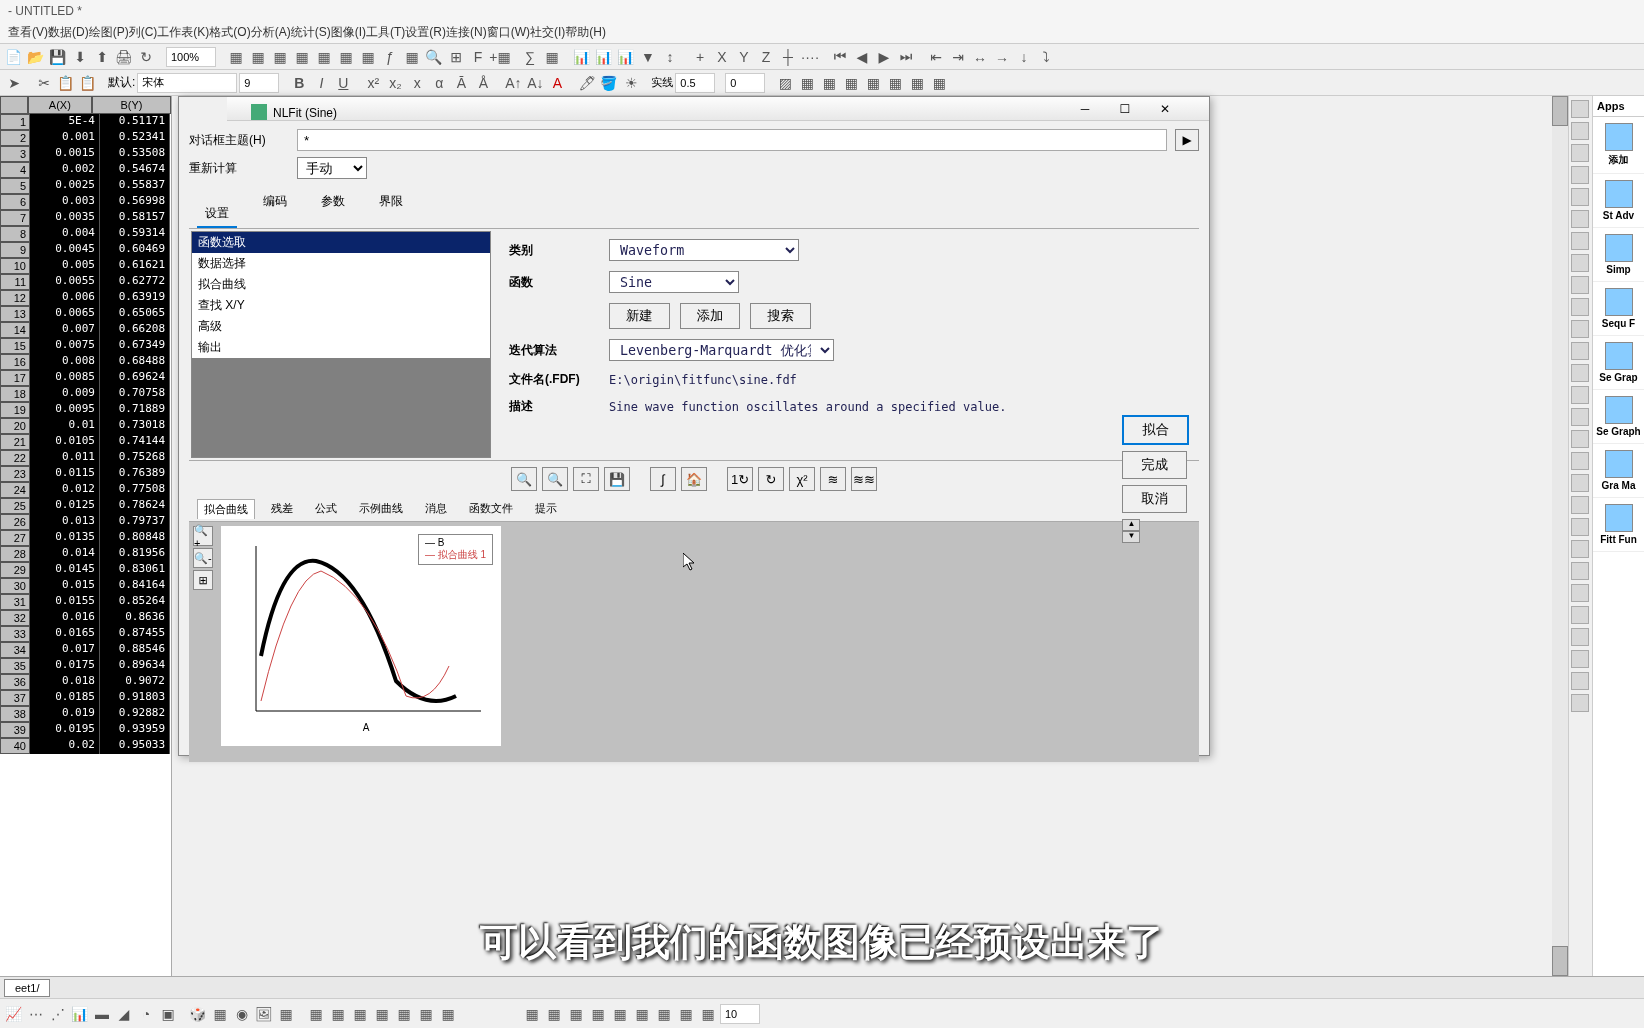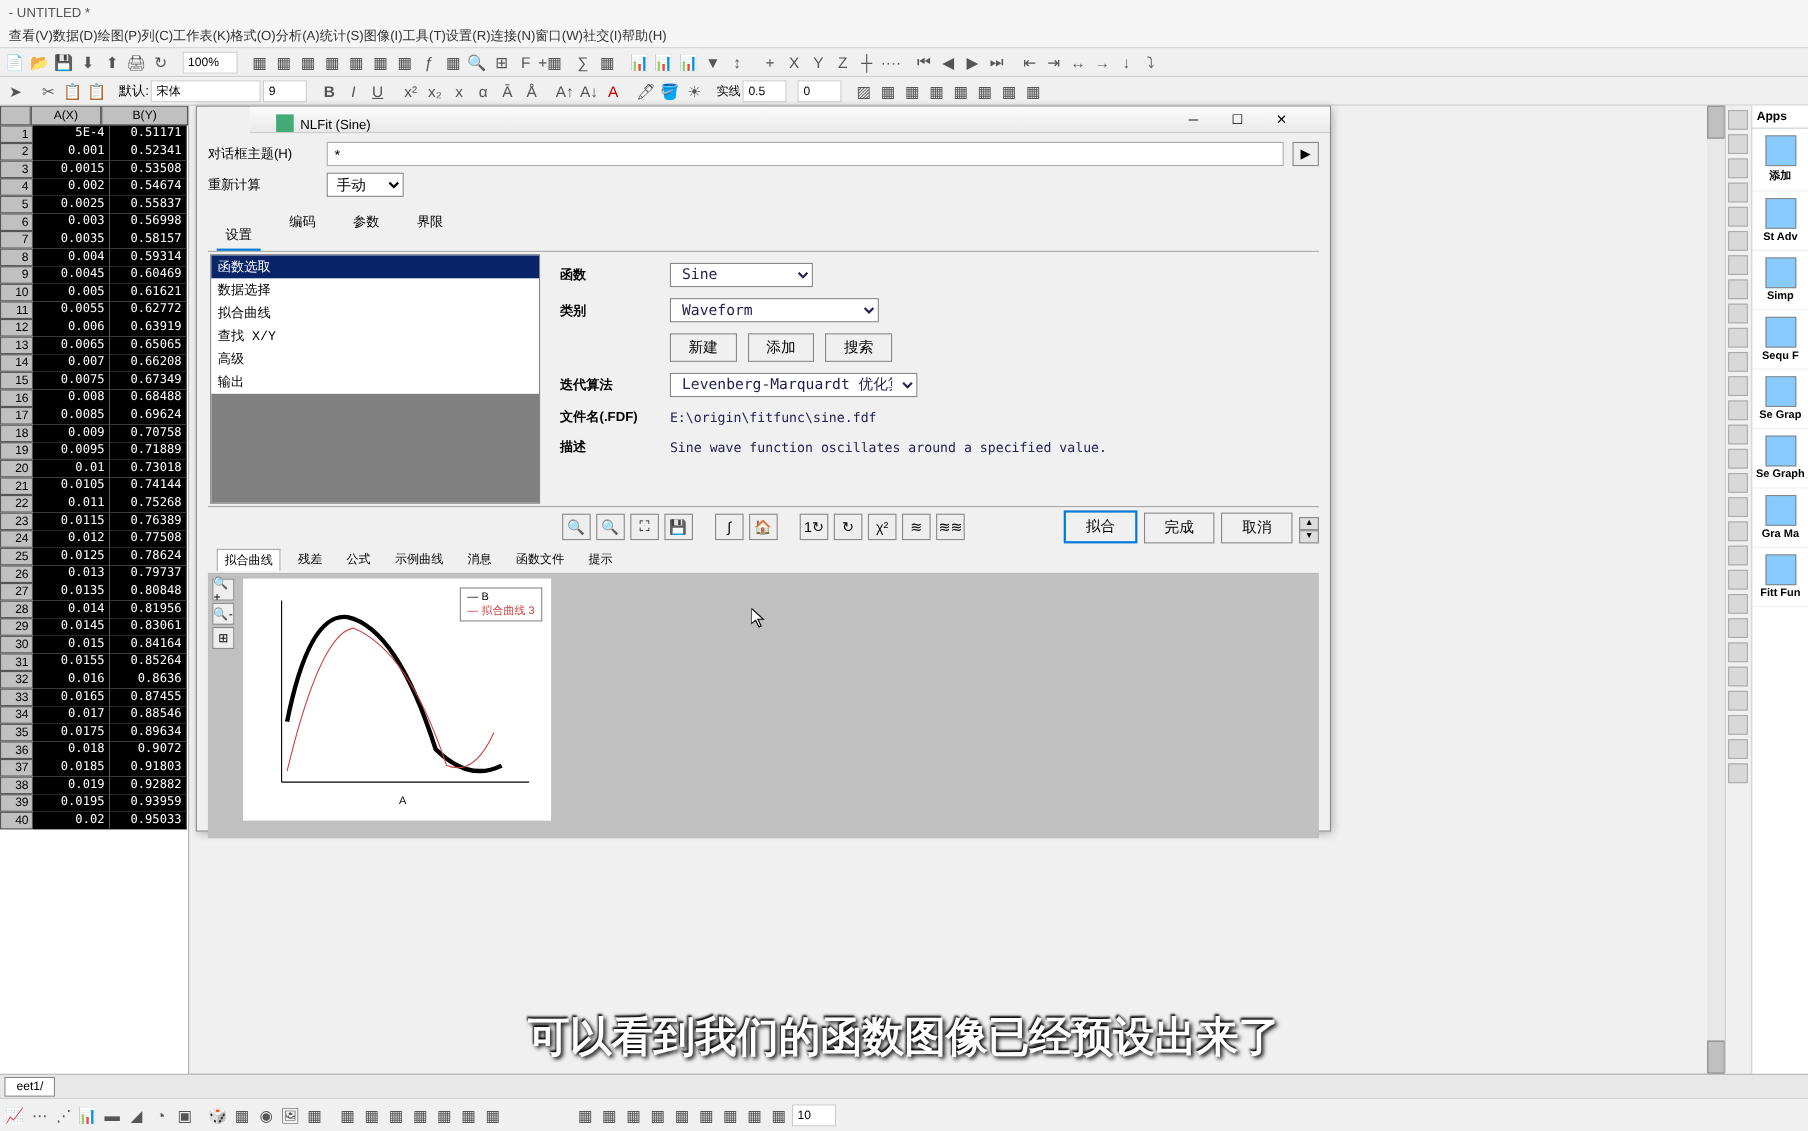--- a/index.html
+++ b/index.html
@@ -44,36 +44,36 @@
 .dlg-theme-input { flex: 1; height: 22px; border: 1px solid #aaa; padding: 0 6px; }
 .play-btn { width: 24px; height: 22px; border: 1px solid #888; background: #eee; display: flex; align-items: center; justify-content: center; cursor: pointer; }
 .dlg-select { height: 22px; border: 1px solid #888; padding: 0 4px; background: #fff; }
 
 .tab-bar { display: flex; gap: 18px; padding: 4px 8px 0; border-bottom: 1px solid #aaa; }
 .tab { padding: 4px 8px; cursor: pointer; }
 .tab.active { border-bottom: 2px solid #0078d7; margin-top: 12px; }
 
 .panel-area { display: flex; height: 232px; border-bottom: 1px solid #aaa; }
 .left-list { width: 300px; background: #fff; border: 1px solid #888; margin: 2px; overflow: hidden; }
-.list-item { padding: 2px 6px; cursor: pointer; font-family: Liberation Mono, monospace; }
+.list-item { padding: 2px 6px; cursor: pointer; }
 .list-item.selected { background: #0a246a; color: #fff; }
 .list-rest { background: #808080; height: 120px; }
 
 .right-form { flex: 1; padding: 10px 16px; }
 .form-row { display: flex; align-items: center; margin-bottom: 10px; gap: 10px; }
 .form-label { width: 90px; font-weight: bold; }
 .form-select { width: 190px; height: 22px; border: 1px solid #888; background: #fff; padding: 0 6px; font-family: monospace; color: #225; }
 .form-select-sm { width: 130px; }
 .form-select-lg { width: 225px; }
 .form-btn { padding: 3px 16px; border: 1px solid #888; background: #f0f0f0; cursor: pointer; }
 .form-text { color: #225; font-family: monospace; }
 
 .action-row { display: flex; align-items: center; justify-content: center; gap: 5px; padding: 6px 10px; position: relative; }
 .action-icon { width: 26px; height: 24px; border: 1px solid #888; background: #eee; display: inline-flex; align-items: center; justify-content: center; cursor: pointer; font-size: 13px; }
-.action-right { position: absolute; right: 0; display: flex; gap: 6px; align-items: flex-end; }
+.action-right { position: absolute; right: 10px; display: flex; gap: 6px; align-items: flex-start; flex-direction: column; }
 .action-btn { padding: 4px 18px; border: 1px solid #888; background: #f0f0f0; cursor: pointer; }
 .action-btn.primary { border: 2px solid #0078d7; }
 .spinner { display: flex; flex-direction: column; }
 .spin-btn { width: 18px; height: 12px; border: 1px solid #888; background: #ddd; font-size: 8px; line-height: 8px; text-align: center; cursor: pointer; }
 
 .preview-tabs { display: flex; gap: 10px; padding: 2px 8px; border-bottom: 1px solid #aaa; }
 .preview-tab { padding: 2px 6px; cursor: pointer; font-size: 11px; }
 .preview-tab.active { background: #fff; border: 1px solid #aaa; border-bottom: none; }
 
 .preview-area { height: 240px; background: #c0c0c0; padding: 4px; display: flex; }
@@ -480,26 +480,26 @@
           <div class="list-item selected">函数选取</div>
           <div class="list-item">数据选择</div>
           <div class="list-item">拟合曲线</div>
           <div class="list-item">查找 X/Y</div>
           <div class="list-item">高级</div>
           <div class="list-item">输出</div>
           <div class="list-rest"></div>
         </div>
         <div class="right-form">
           <div class="form-row">
+            <span class="form-label">类别</span>
+            <select class="form-select"><option>Waveform</option></select>
+          </div>
+          <div class="form-row">
             <span class="form-label">函数</span>
             <select class="form-select form-select-sm"><option>Sine</option></select>
-          </div>
-          <div class="form-row">
-            <span class="form-label">类别</span>
-            <select class="form-select"><option>Waveform</option></select>
           </div>
           <div class="form-row">
             <span class="form-label"></span>
             <button class="form-btn">新建</button>
             <button class="form-btn">添加</button>
             <button class="form-btn">搜索</button>
           </div>
           <div class="form-row">
             <span class="form-label">迭代算法</span>
             <select class="form-select form-select-lg"><option>Levenberg-Marquardt 优化算法</option></select>
@@ -552,21 +552,21 @@
 
       <div class="preview-area">
         <div class="preview-tools">
           <div class="preview-tool">🔍+</div>
           <div class="preview-tool">🔍-</div>
           <div class="preview-tool">⊞</div>
         </div>
         <div class="chart-box">
           <div class="chart-legend">
             <div>— <span>B</span></div>
-            <div style="color:#c44">— <span>拟合曲线 3</span></div>
+            <div style="color:#c44">— <span>拟合曲线 1</span></div>
           </div>
           <svg class="curve" viewBox="0 0 260 200">
             <line x1="25" y1="10" x2="25" y2="175" stroke="#000" stroke-width="1"></line>
             <line x1="25" y1="175" x2="250" y2="175" stroke="#000" stroke-width="1"></line>
             <text x="135" y="195" font-size="10" text-anchor="middle">A</text>
             <path d="M 30 120 Q 50 20, 85 25 Q 130 35, 165 145 Q 195 175, 225 160" stroke="#000" stroke-width="4" fill="none"></path>
             <path d="M 30 165 Q 60 40, 90 35 Q 140 55, 175 160 Q 200 170, 218 130" stroke="#c44" stroke-width="1" fill="none"></path>
           </svg>
         </div>
       </div>

